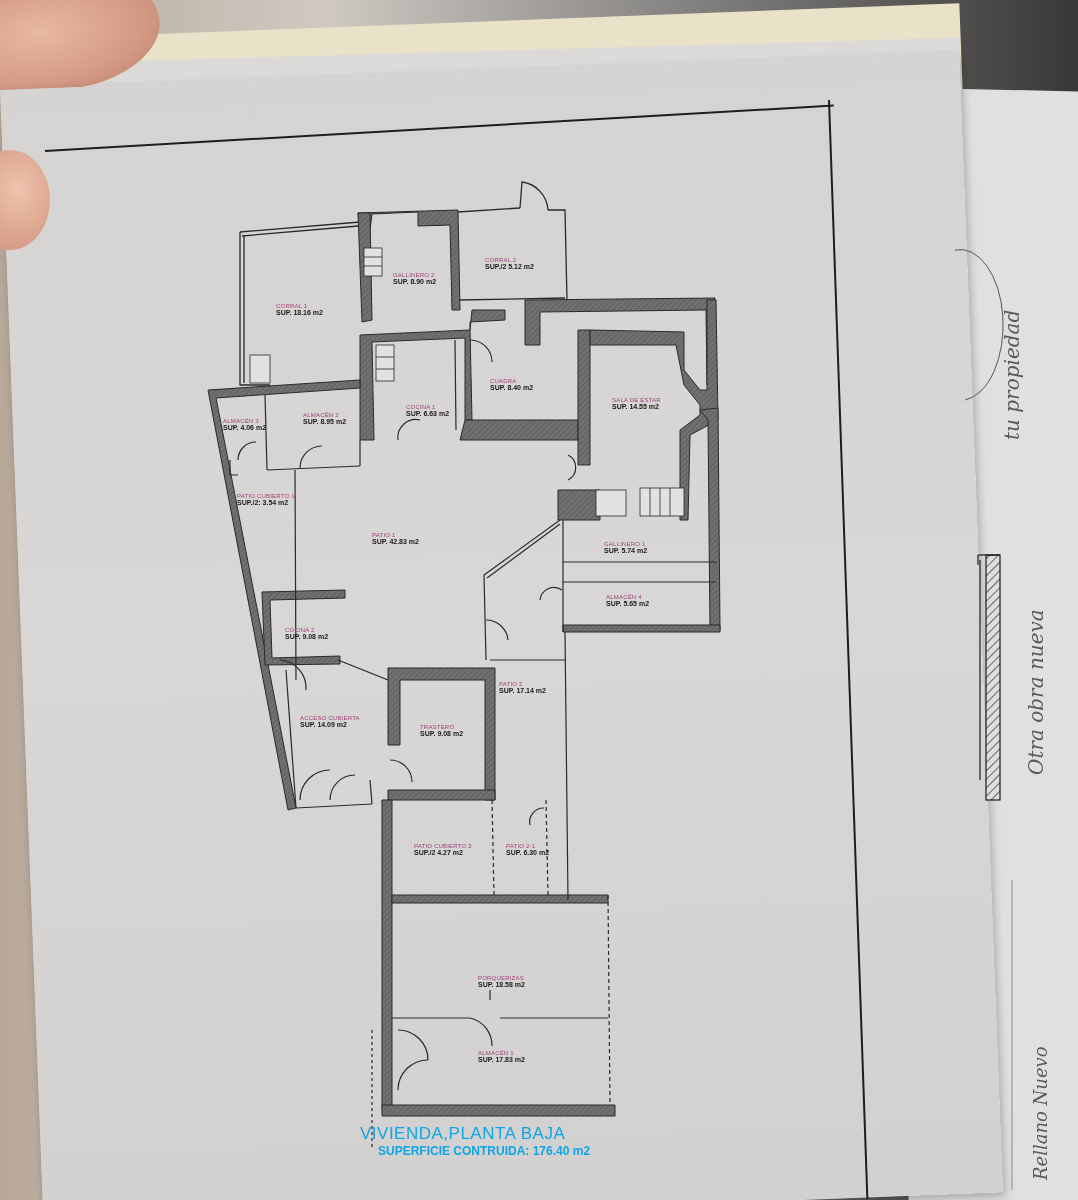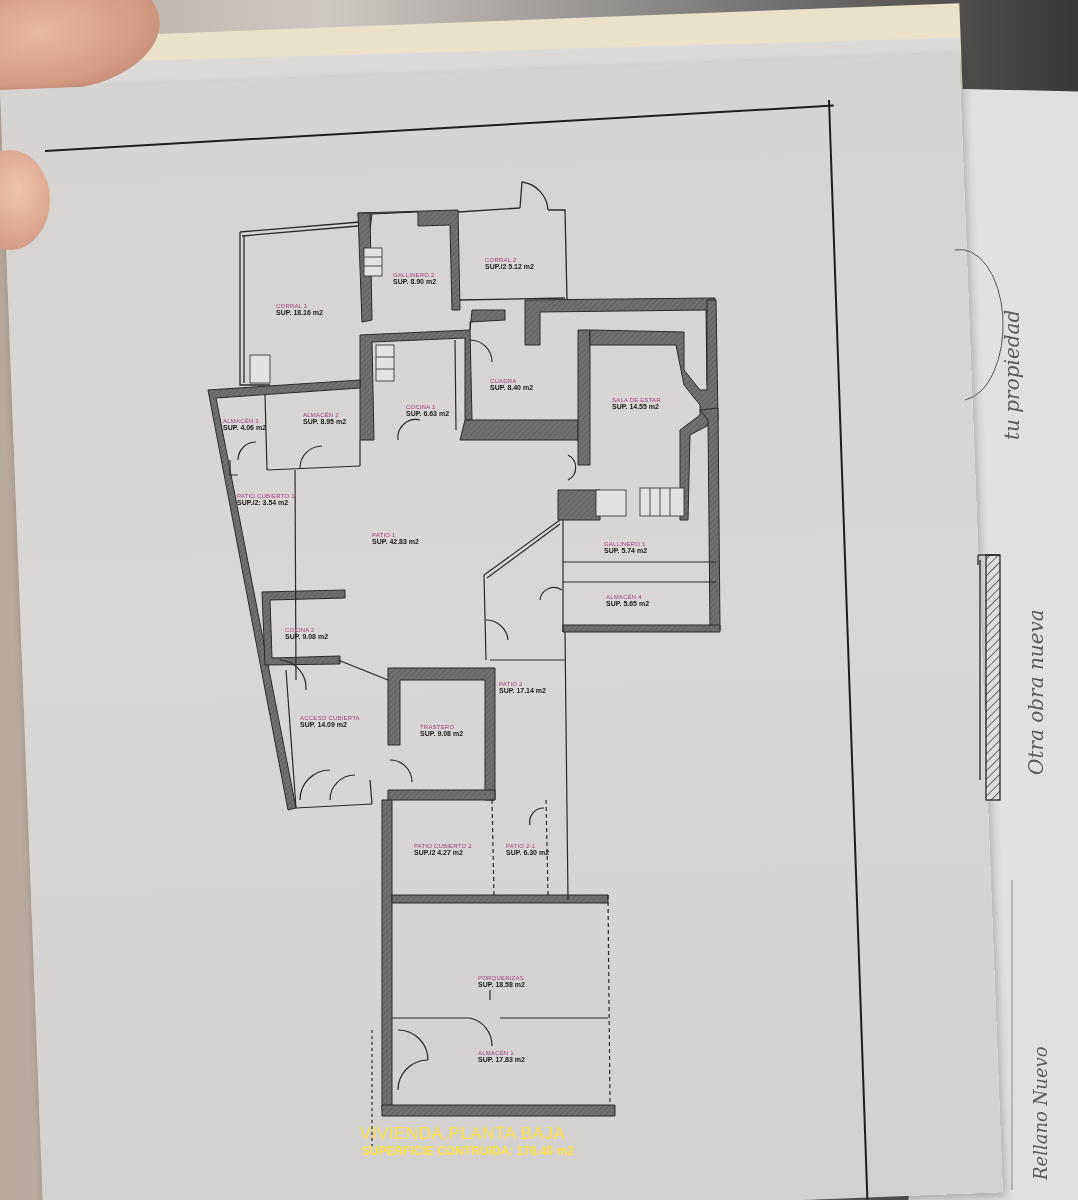--- a/index.html
+++ b/index.html
@@ -30,23 +30,23 @@
   .frame-line-right { position: absolute; left: 828px; top: 100px; width: 0; height: 1100px;
     border-left: 2px solid #1e1e1e; transform: rotate(-2deg); transform-origin: 0 0; }
 
   .plan { position: absolute; left: 0; top: 0; width: 1078px; height: 1200px; }
   .plan svg { position: absolute; left: 0; top: 0; }
 
   .room { position: absolute; font-family: "Liberation Sans", sans-serif; line-height: 1.05; }
   .room .name { color: #a0407a; font-size: 6px; letter-spacing: 0.2px; text-transform: uppercase; }
   .room .area { color: #1a1a1a; font-size: 7px; font-weight: bold; }
 
-  .title-block { position: absolute; left: 360px; top: 1124px; color: #fde047; }
+  .title-block { position: absolute; left: 360px; top: 1124px; color: #0ea5e9; }
   .title-block .t1 { font-size: 17px; letter-spacing: 0.5px; }
-  .title-block .t2 { font-size: 12px; font-weight: bold; margin-left: 2px; }
+  .title-block .t2 { font-size: 12px; font-weight: bold; margin-left: 18px; }
 
   .note { position: absolute; color: #5a5a5a; font-family: "DejaVu Serif", serif; font-style: italic;
     transform-origin: 0 0; white-space: nowrap; }
 </style>
 </head>
 <body>
 
 <div class="bg-dark"></div>
 <div class="sheet-yellow"></div>
 <div class="sheet-back"></div>

